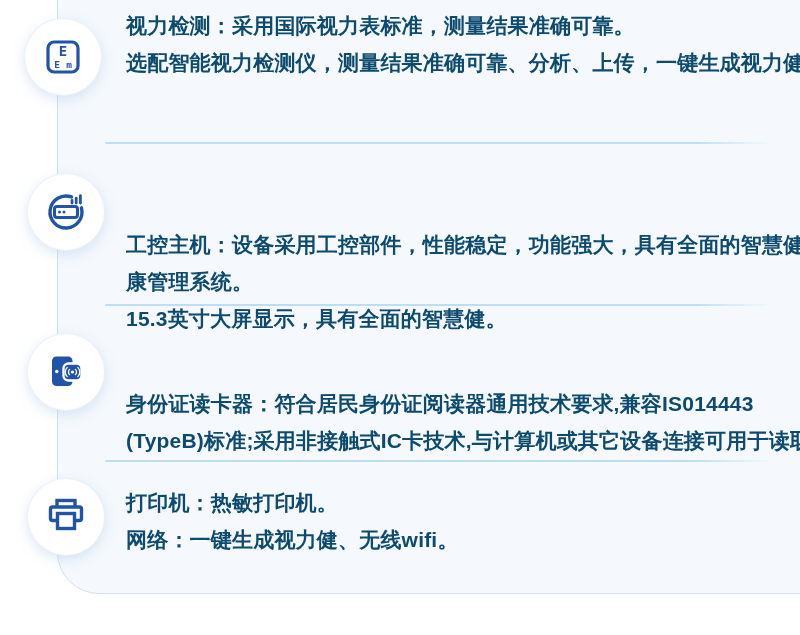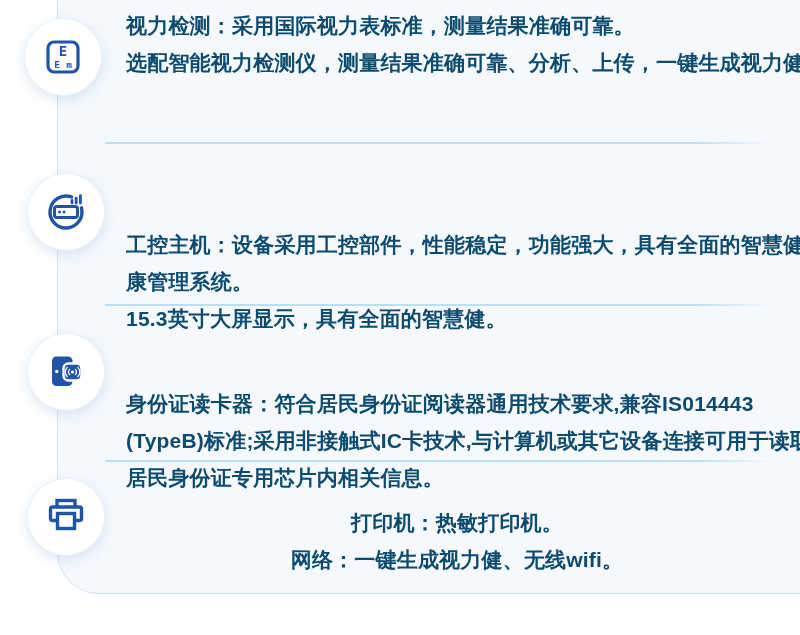--- a/index.html
+++ b/index.html
@@ -28,21 +28,21 @@
   .c4{left:28px;top:479px;}
   .section{
     position:absolute;left:126px;width:662px;
     color:#0c4a6e;font-size:21px;font-weight:700;line-height:37px;
     letter-spacing:0.2px;
   }
   .section .line{white-space:nowrap;}
   .s1{top:7px;}
   .s2{top:178px;margin-top:48px;}
   .s3{top:345px;margin-top:40px;}
-  .s4{top:504px;text-align:center;}
+  .s4{top:484px;}
   .divider{
     position:absolute;left:105px;width:668px;height:2px;border-radius:1px;
     background:linear-gradient(to right, rgba(185,221,242,0.95) 0%, rgba(185,221,242,0.95) 88%, rgba(185,221,242,0) 100%);
   }
   .d1{top:142px;}
   .d2{top:304px;}
   .d3{top:460px;}
 </style>
 </head>
 <body>
@@ -93,21 +93,20 @@
       <circle cx="6.5" cy="0" r="1.6" fill="#ffffff"></circle>
       <path d="M 3.6 -2.6 A 3.6 3.6 0 0 0 3.6 2.6" fill="none" stroke="#ffffff" stroke-width="1.3" stroke-linecap="round"></path>
       <path d="M 1.2 -4.6 A 6.4 6.4 0 0 0 1.2 4.6" fill="none" stroke="#ffffff" stroke-width="1.3" stroke-linecap="round"></path>
       <path d="M 9.4 -2.6 A 3.6 3.6 0 0 1 9.4 2.6" fill="none" stroke="#ffffff" stroke-width="1.3" stroke-linecap="round"></path>
       <path d="M 11.8 -4.6 A 6.4 6.4 0 0 1 11.8 4.6" fill="none" stroke="#ffffff" stroke-width="1.3" stroke-linecap="round"></path>
     </svg>
   </div>
   <div class="section s3">
     <div class="line">身份证读卡器：符合居民身份证阅读器通用技术要求,兼容IS014443</div>
     <div class="line">(TypeB)标准;采用非接触式IC卡技术,与计算机或其它设备连接可用于读取</div>
-    <div class="line">居民身份证专用芯片内相关信息。</div>
   </div>
 
   <div class="divider d3"></div>
 
   <div class="circle c4">
     <svg viewBox="-22 -22 44 44" aria-hidden="true">
       <rect x="-9" y="-16.5" width="18" height="8" fill="#ffffff" stroke="#2154a6" stroke-width="3.4"></rect>
       <rect x="-15.5" y="-10" width="31" height="13.5" rx="2" fill="#ffffff" stroke="#2154a6" stroke-width="3.4"></rect>
       <rect x="-8.5" y="-3.5" width="17" height="15" fill="#ffffff" stroke="#2154a6" stroke-width="3.4"></rect>
     </svg>

